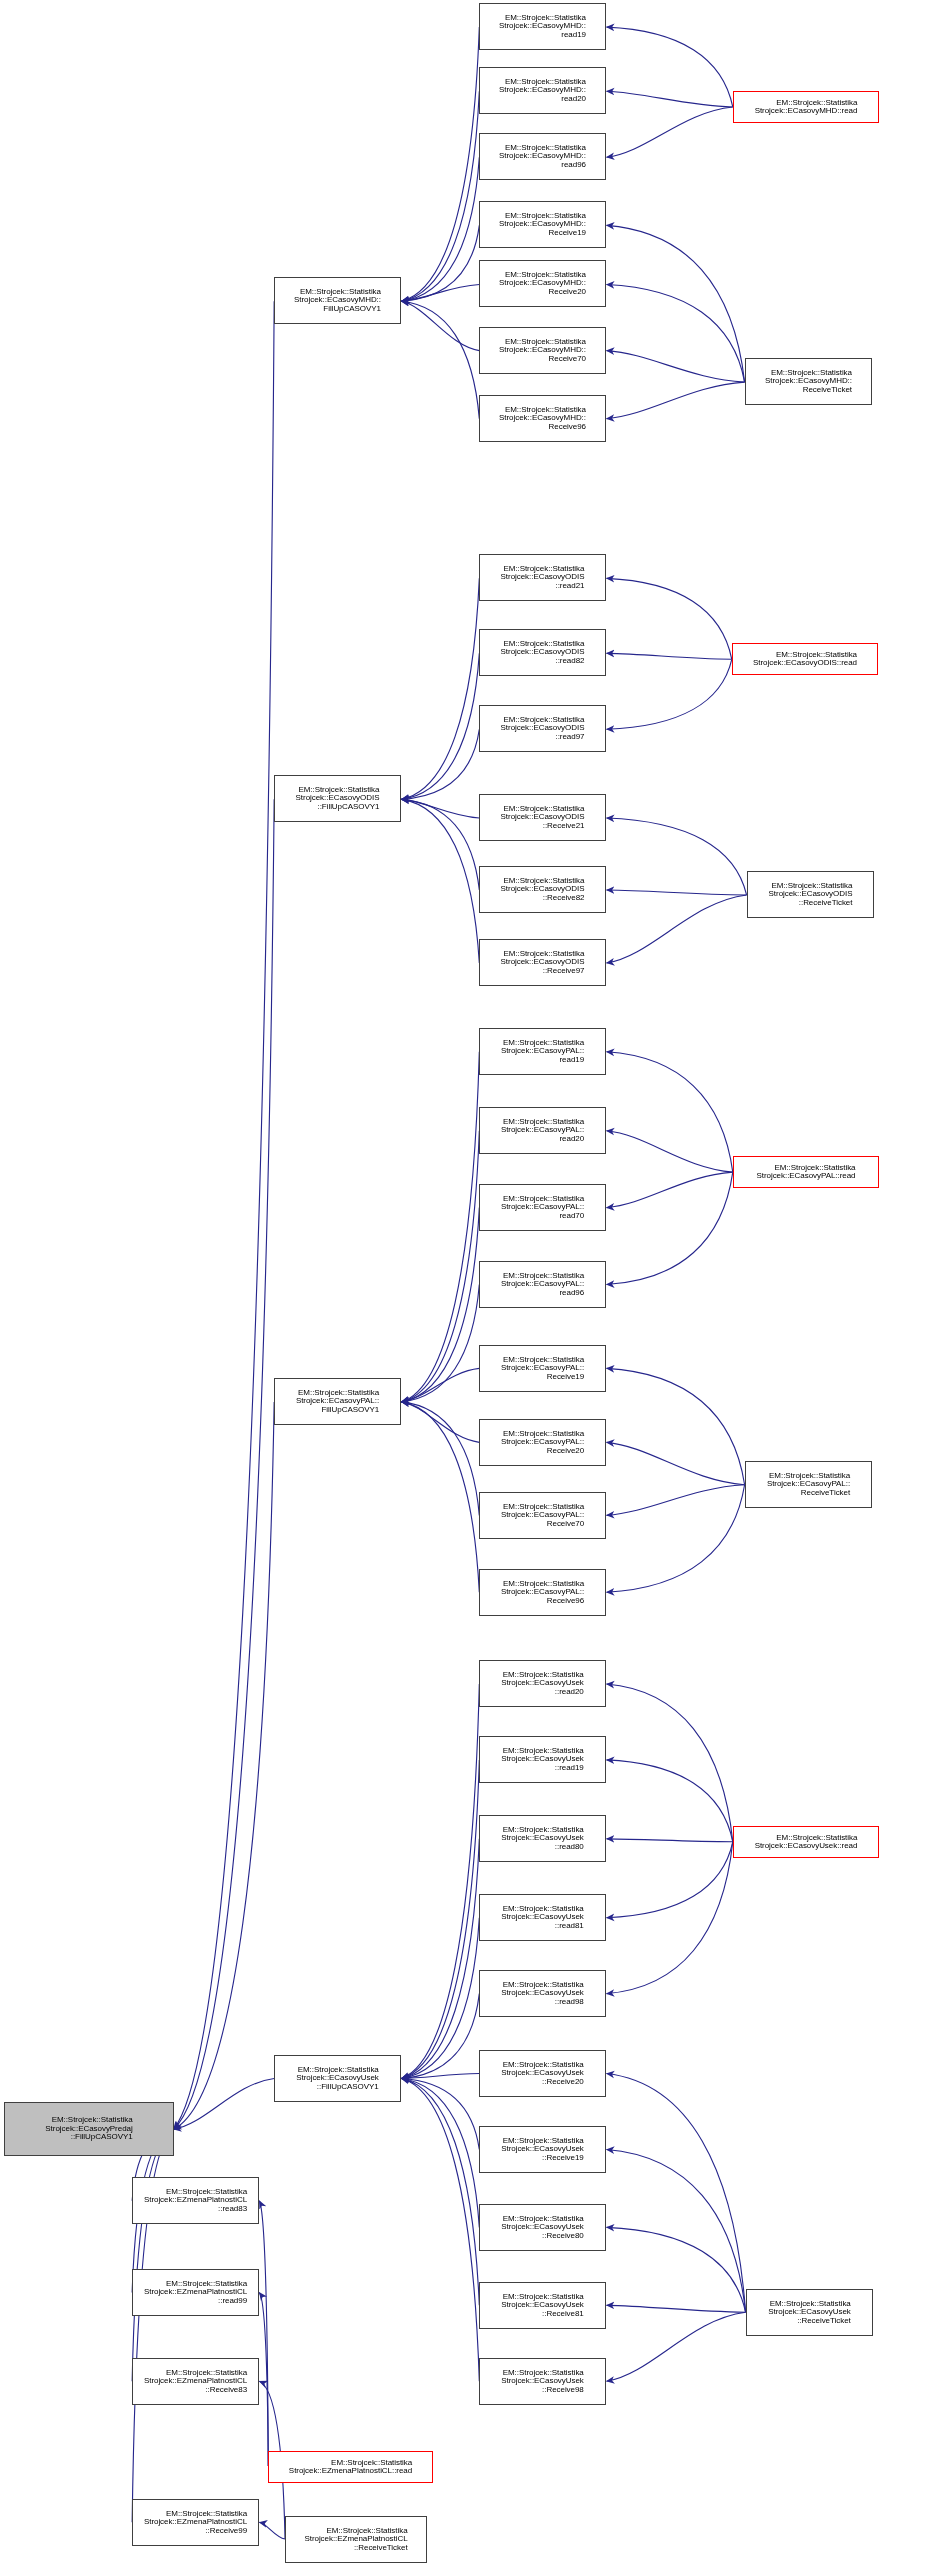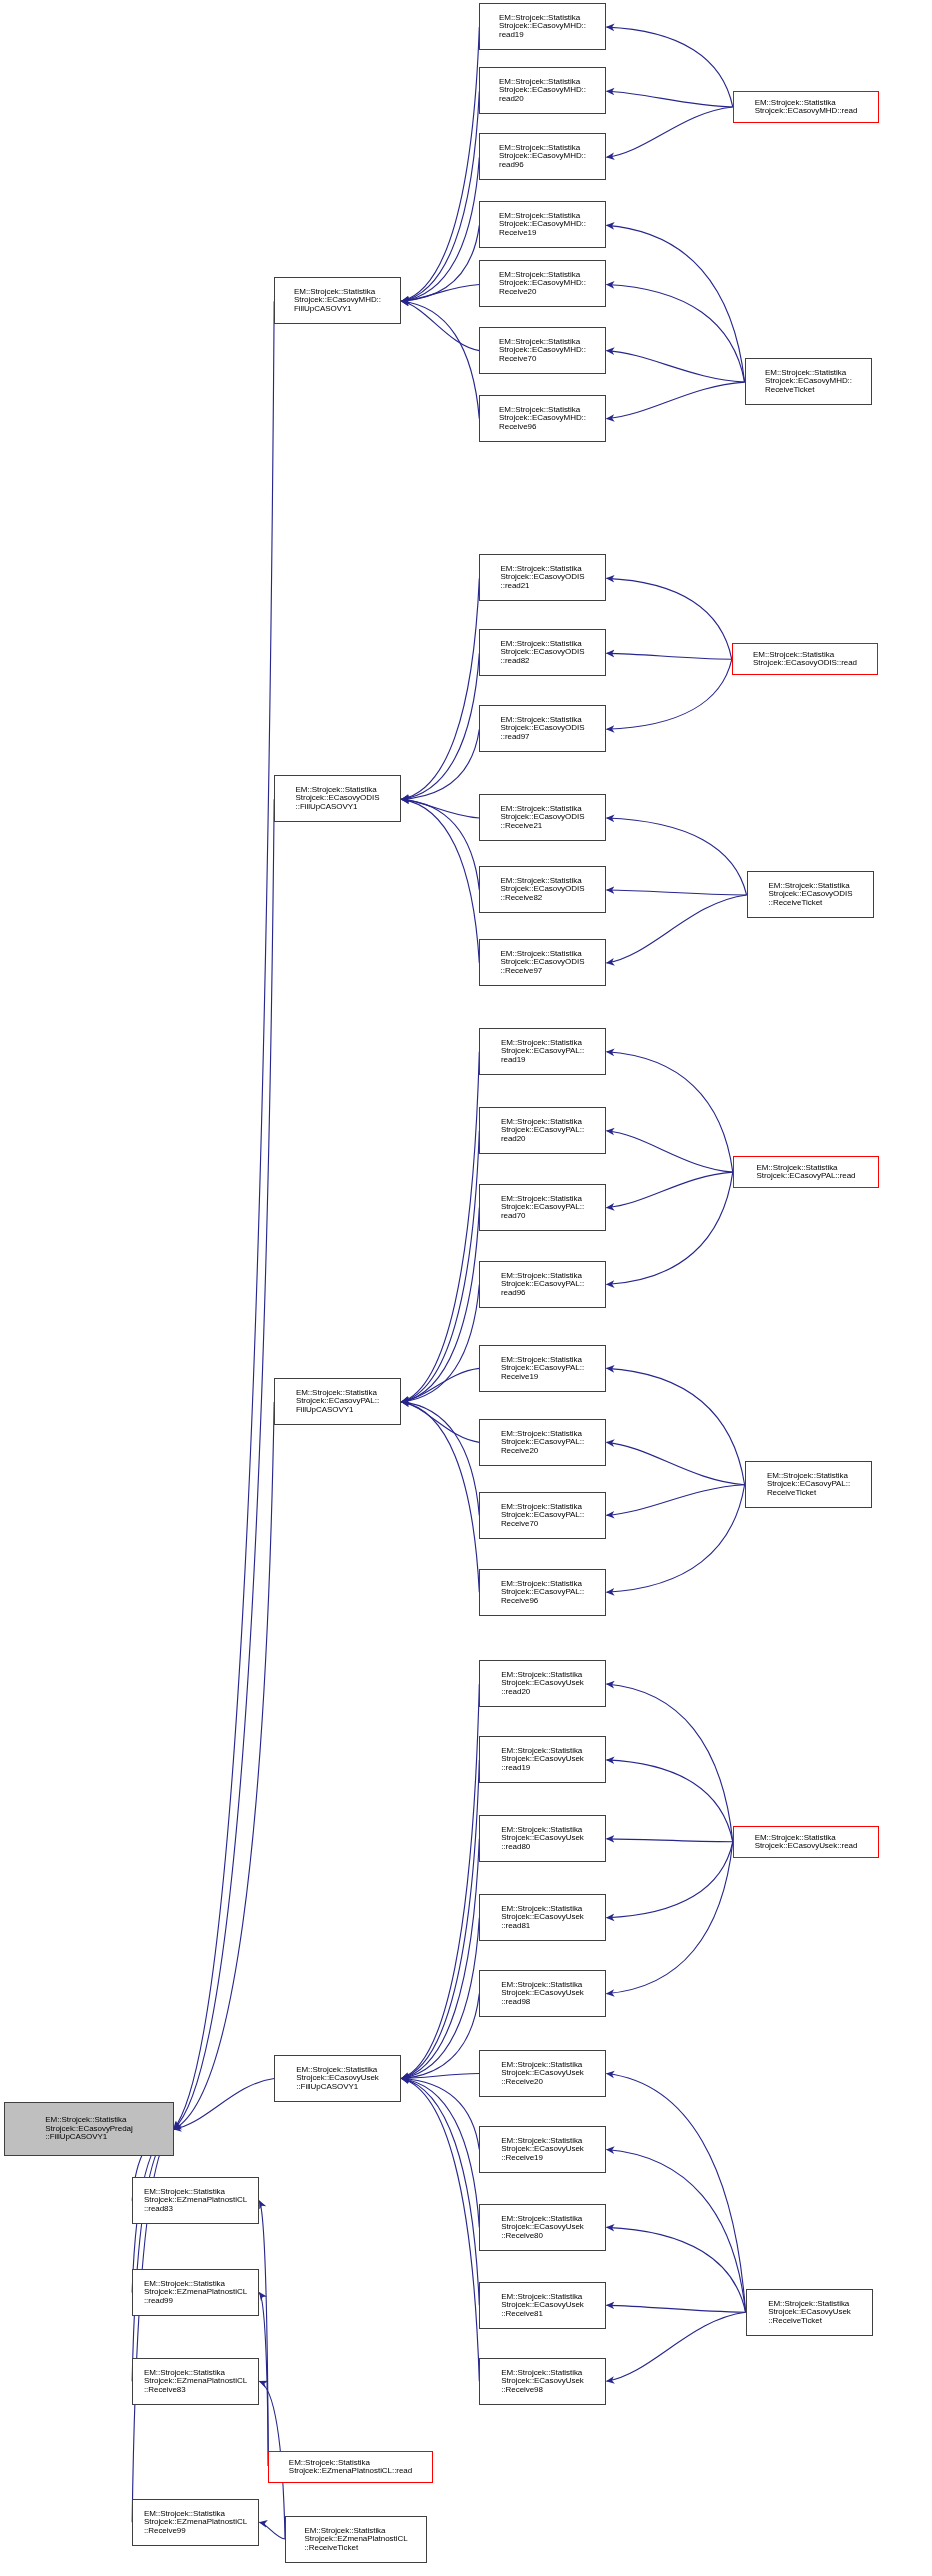--- a/index.html
+++ b/index.html
@@ -1,21 +1,21 @@
 <!DOCTYPE html>
 <html><head>
 <meta charset="utf-8">
 <style>
   html,body{margin:0;padding:0;background:#ffffff;}
   body{font-family:"Liberation Sans",sans-serif;}
   #graph{position:relative;width:932px;height:2576px;background:#fff;overflow:hidden;}
   #edges{position:absolute;left:0;top:0;width:932px;height:2576px;}
   .node{position:absolute;box-sizing:border-box;border:1px solid #404040;
         background:#ffffff;display:flex;align-items:center;justify-content:center;
-        text-align:left;line-height:1.06;color:#000;
+        text-align:right;line-height:1.06;color:#000;
         font-family:"Liberation Sans",sans-serif;font-size:8px;
         letter-spacing:-0.05px;white-space:pre-line;padding:0 1px;}
   .node.root{background:#bfbfbf;border-color:#404040;}
   .node.highlight{border:1px solid #ff0000;}
 </style>
 </head>
 <body>
 
 <div id="graph">
   <svg id="edges" viewBox="0 0 945 2611" xmlns="http://www.w3.org/2000/svg">

